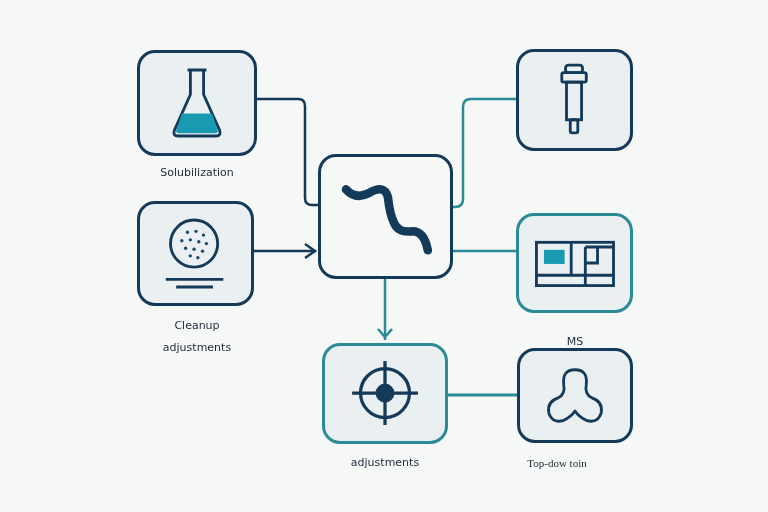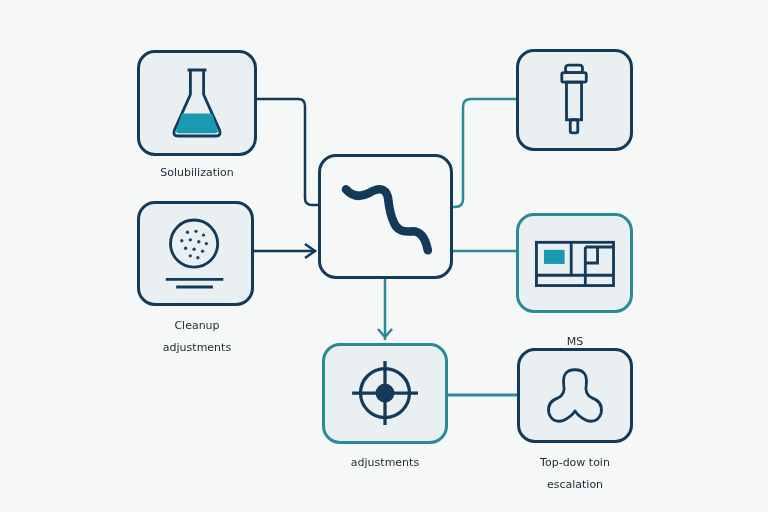--- a/index.html
+++ b/index.html
@@ -110,16 +110,15 @@
 </div>
 <div class="label" style="left:305px;top:452px;width:160px;">
   <div>adjustments</div>
 </div>
 
 <div class="node dark" style="left:517px;top:348px;width:116px;height:95px;">
   <svg viewBox="0 0 116 95">
     <path d="M58 20 Q72 20 70 36 Q68 46 76 50 Q88 54 86 66 Q82 78 70 74 Q62 70 58 64 Q54 70 46 74 Q34 78 30 66 Q28 54 40 50 Q48 46 46 36 Q44 20 58 20 Z" fill="none" stroke="#143a5a" stroke-width="3" stroke-linejoin="round"></path>
   </svg>
 </div>
-<div class="label" style="left:495px;top:452px;width:160px;">
+<div class="label" style="left:477px;top:452px;width:160px;font-family:Liberation Serif, serif;">
   <div>Top-dow toin</div>
-  <div>escalation</div>
 </div>
 
 </body></html>

